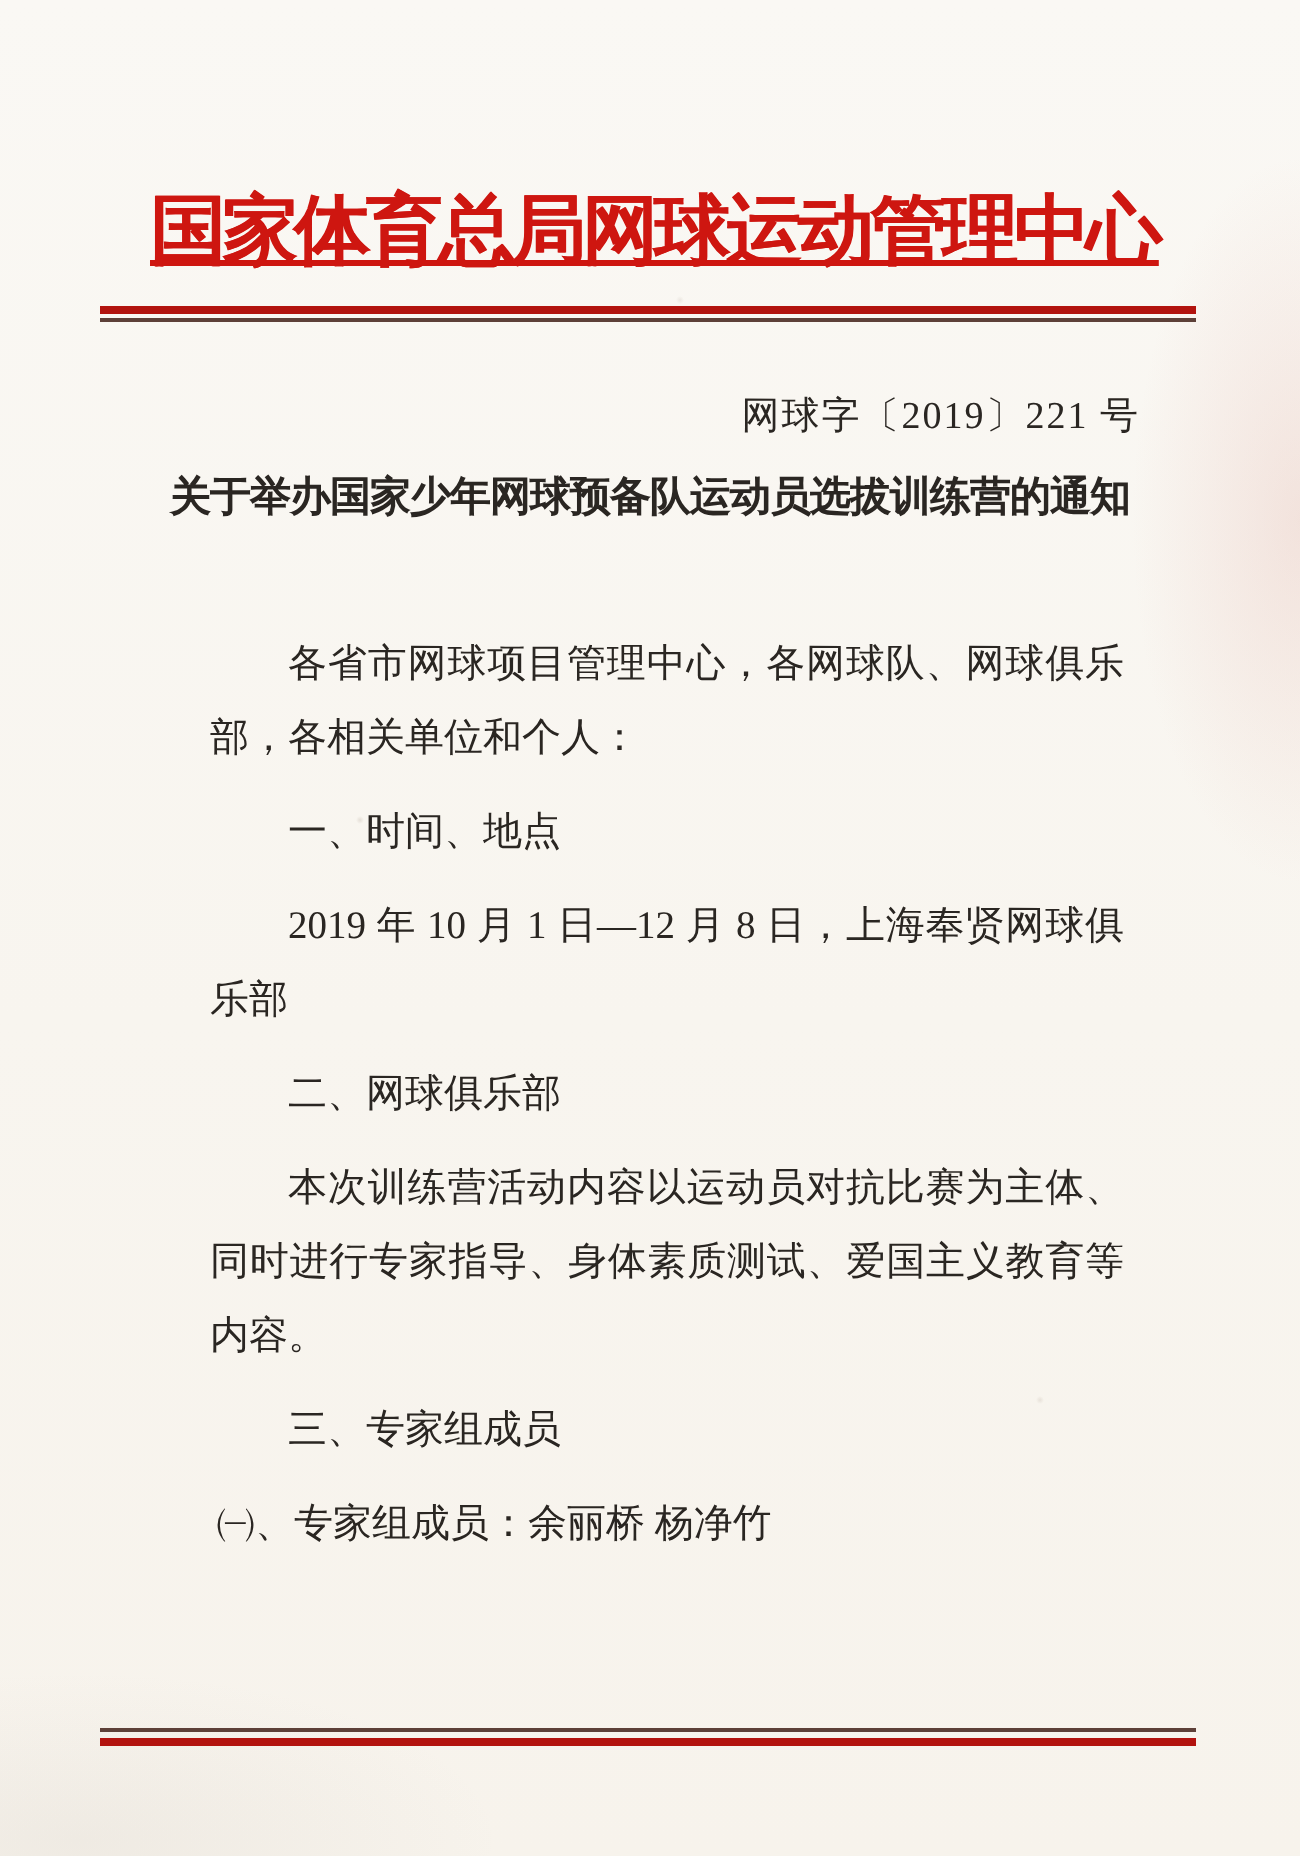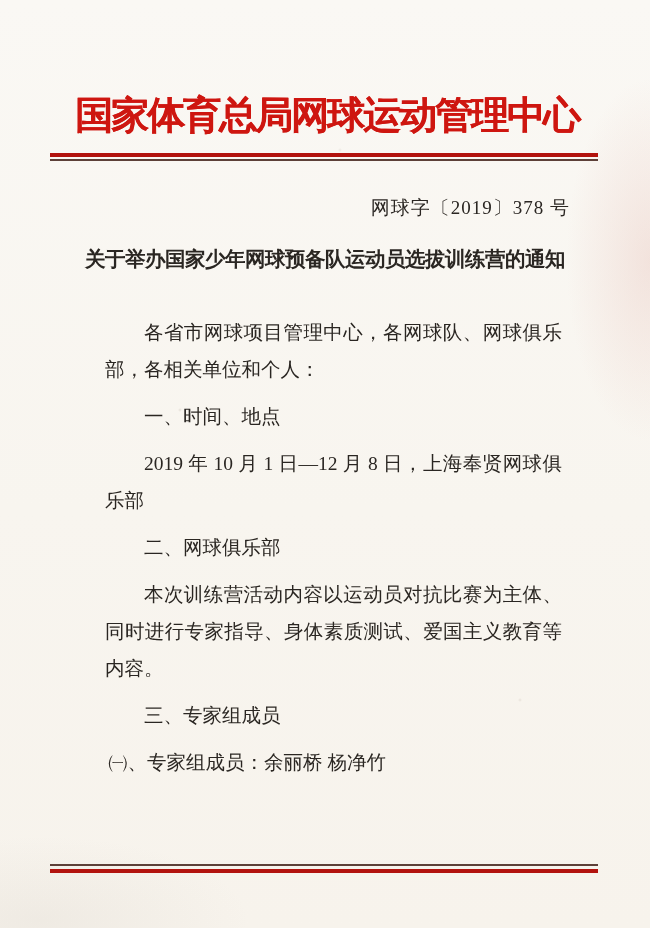--- a/index.html
+++ b/index.html
@@ -42,39 +42,40 @@
     position: absolute;
     left: 4px; right: 0; top: 90px;
     margin: 0;
     text-align: center;
     font-size: 38px;
     font-weight: bold;
     letter-spacing: -2px;
     color: var(--header-red);
     text-shadow: 0.4px 0 0 var(--header-red);
     white-space: nowrap;
+    text-decoration: underline;
   }
   .rule { position: absolute; left: 50px; right: 52px; }
   .rule-top { top: 153px; }
   .rule-top .thick { height: 3.5px; background: var(--rule-red); }
   .rule-top .thin  { height: 1.5px; background: var(--rule-dark); margin-top: 2.5px; }
   .rule-bottom { top: 864px; }
   .rule-bottom .thin  { height: 1.7px; background: var(--rule-dark); }
   .rule-bottom .thick { height: 4px; background: var(--rule-red); margin-top: 3px; }
   .doc-number {
     position: absolute;
     top: 195px; right: 80px;
     font-size: 19px;
     letter-spacing: 1px;
     white-space: nowrap;
   }
   .doc-title {
     position: absolute;
     left: 0; right: 0; top: 233px;
-    margin: 12px;
+    margin: 1px;
     text-align: center;
     font-size: 20.5px;
     font-weight: bold;
     letter-spacing: -0.5px;
     white-space: nowrap;
   }
   .body-text {
     position: absolute;
     left: 95px; top: 304px;
     width: 477px;
@@ -94,21 +95,21 @@
 
   <div class="scan-mark"></div>
 
   <h1 class="org-title">国家体育总局网球运动管理中心</h1>
 
   <div class="rule rule-top">
     <div class="thick"></div>
     <div class="thin"></div>
   </div>
 
-  <div class="doc-number">网球字〔2019〕378 号</div>
+  <div class="doc-number">网球字〔2019〕221 号</div>
 
   <h2 class="doc-title">关于举办国家少年网球预备队运动员选拔训练营的通知</h2>
 
   <div class="body-text">
     <p class="indent">各省市网球项目管理中心，各网球队、网球俱乐部，各相关单位和个人：</p>
     <p class="indent">一、时间、地点</p>
     <p class="indent">2019 年 10 月 1 日—12 月 8 日，上海奉贤网球俱乐部</p>
     <p class="indent">二、网球俱乐部</p>
     <p class="indent">本次训练营活动内容以运动员对抗比赛为主体、同时进行专家指导、身体素质测试、爱国主义教育等内容。</p>
     <p class="indent">三、专家组成员</p>

